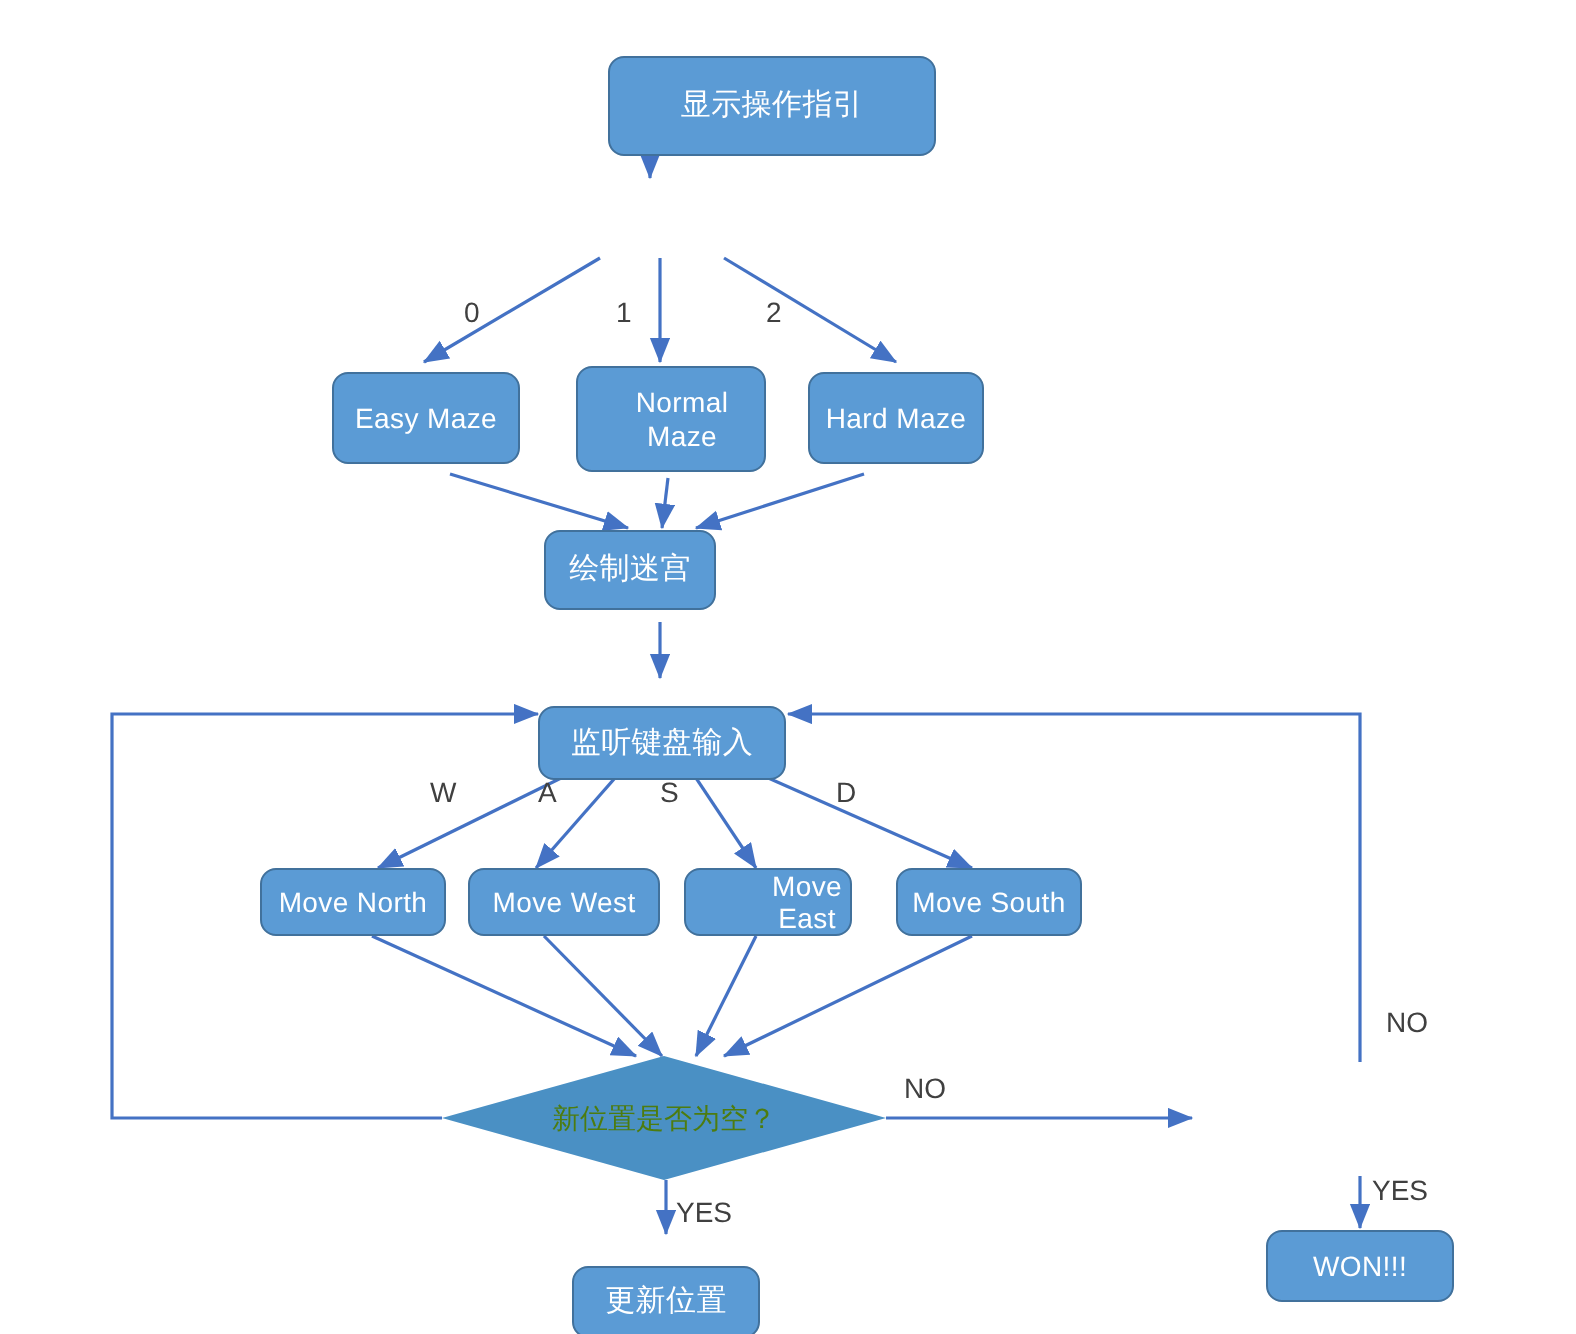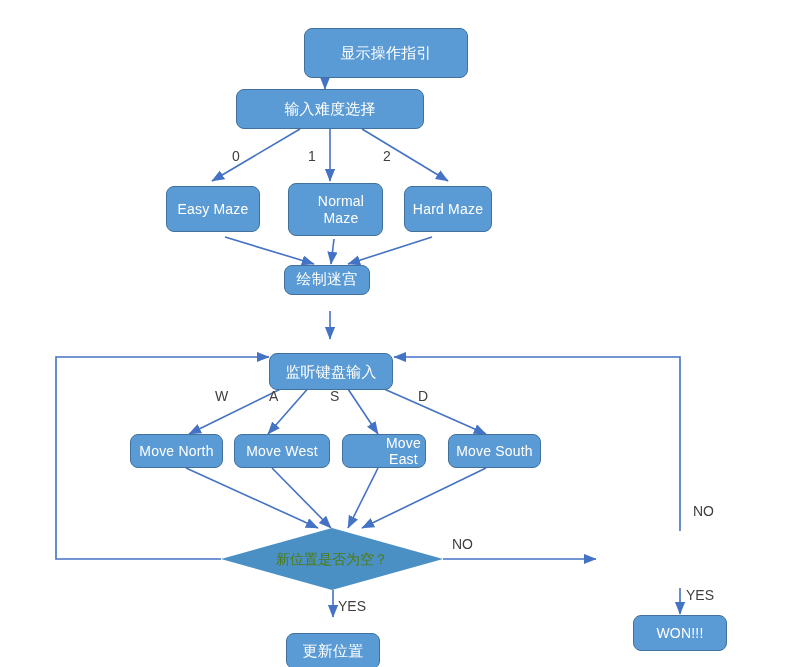--- a/index.html
+++ b/index.html
@@ -60,33 +60,32 @@
       <path d="M680,588 L680,614"></path>
 
       <path d="M221,559 L56,559 L56,357 L269,357"></path>
 
       <path d="M680,531 L680,357 L394,357"></path>
     </g>
   </svg>
 
   <div class="node cjk" style="left:256px;top:28px;width:164px;height:50px;margin-left:48px;">显示操作指引</div>
 
-  <div class="node cjk" style="left:236px;top:89px;width:188px;height:40px;">输入难度选择</div>
 
   <span class="elabel" style="left:232px;top:148px;">0</span>
   <span class="elabel" style="left:308px;top:148px;">1</span>
   <span class="elabel" style="left:383px;top:148px;">2</span>
 
   <div class="node" style="left:166px;top:186px;width:94px;height:46px;">Easy Maze</div>
 
   <div class="node" style="left:288px;top:183px;width:95px;height:53px;padding-left:15px;">Normal Maze</div>
 
   <div class="node" style="left:404px;top:186px;width:88px;height:46px;">Hard Maze</div>
 
-  <div class="node cjk" style="left:284px;top:265px;width:86px;height:30px;font-family:Liberation Serif, serif;">绘制迷宫</div>
+  <div class="node cjk" style="left:272px;top:265px;width:86px;height:40px;">绘制迷宫</div>
 
   <div class="node cjk" style="left:269px;top:340px;width:124px;height:37px;margin-top:13px;">监听键盘输入</div>
 
   <span class="elabel" style="left:215px;top:388px;">W</span>
   <span class="elabel" style="left:269px;top:388px;">A</span>
   <span class="elabel" style="left:330px;top:388px;">S</span>
   <span class="elabel" style="left:418px;top:388px;">D</span>
 
   <div class="node" style="left:130px;top:434px;width:93px;height:34px;">Move North</div>
 

